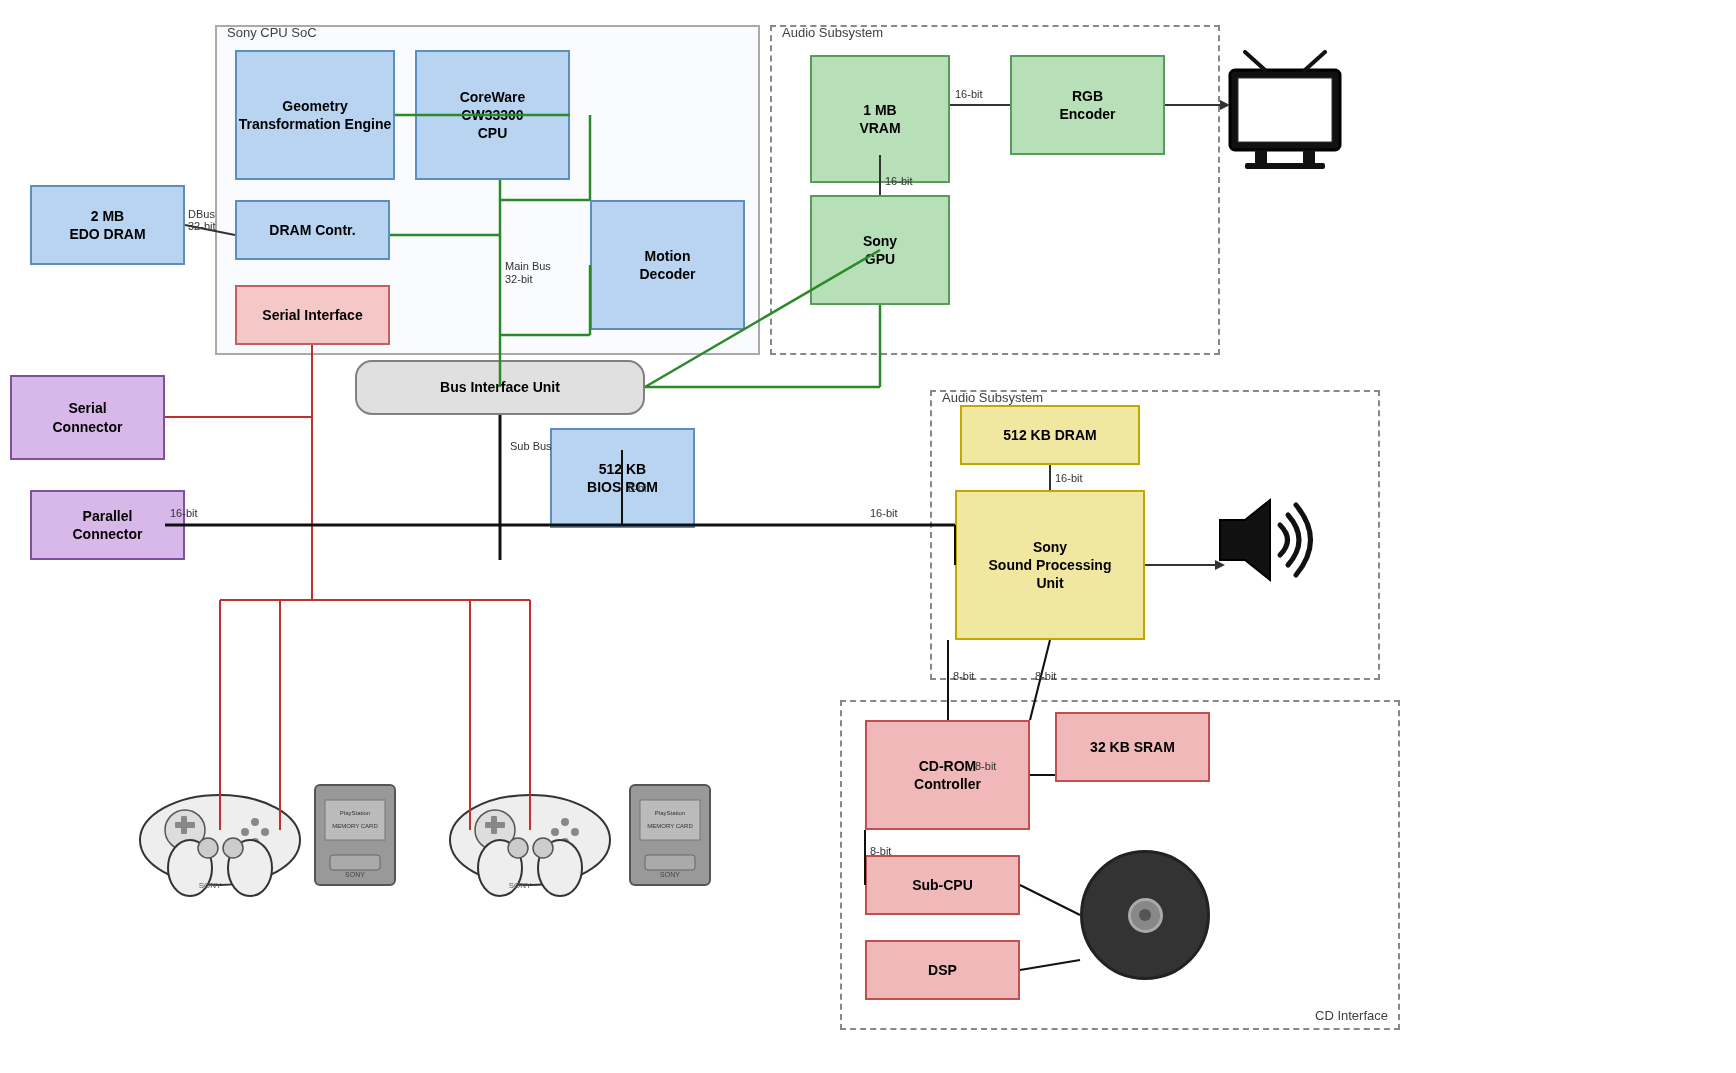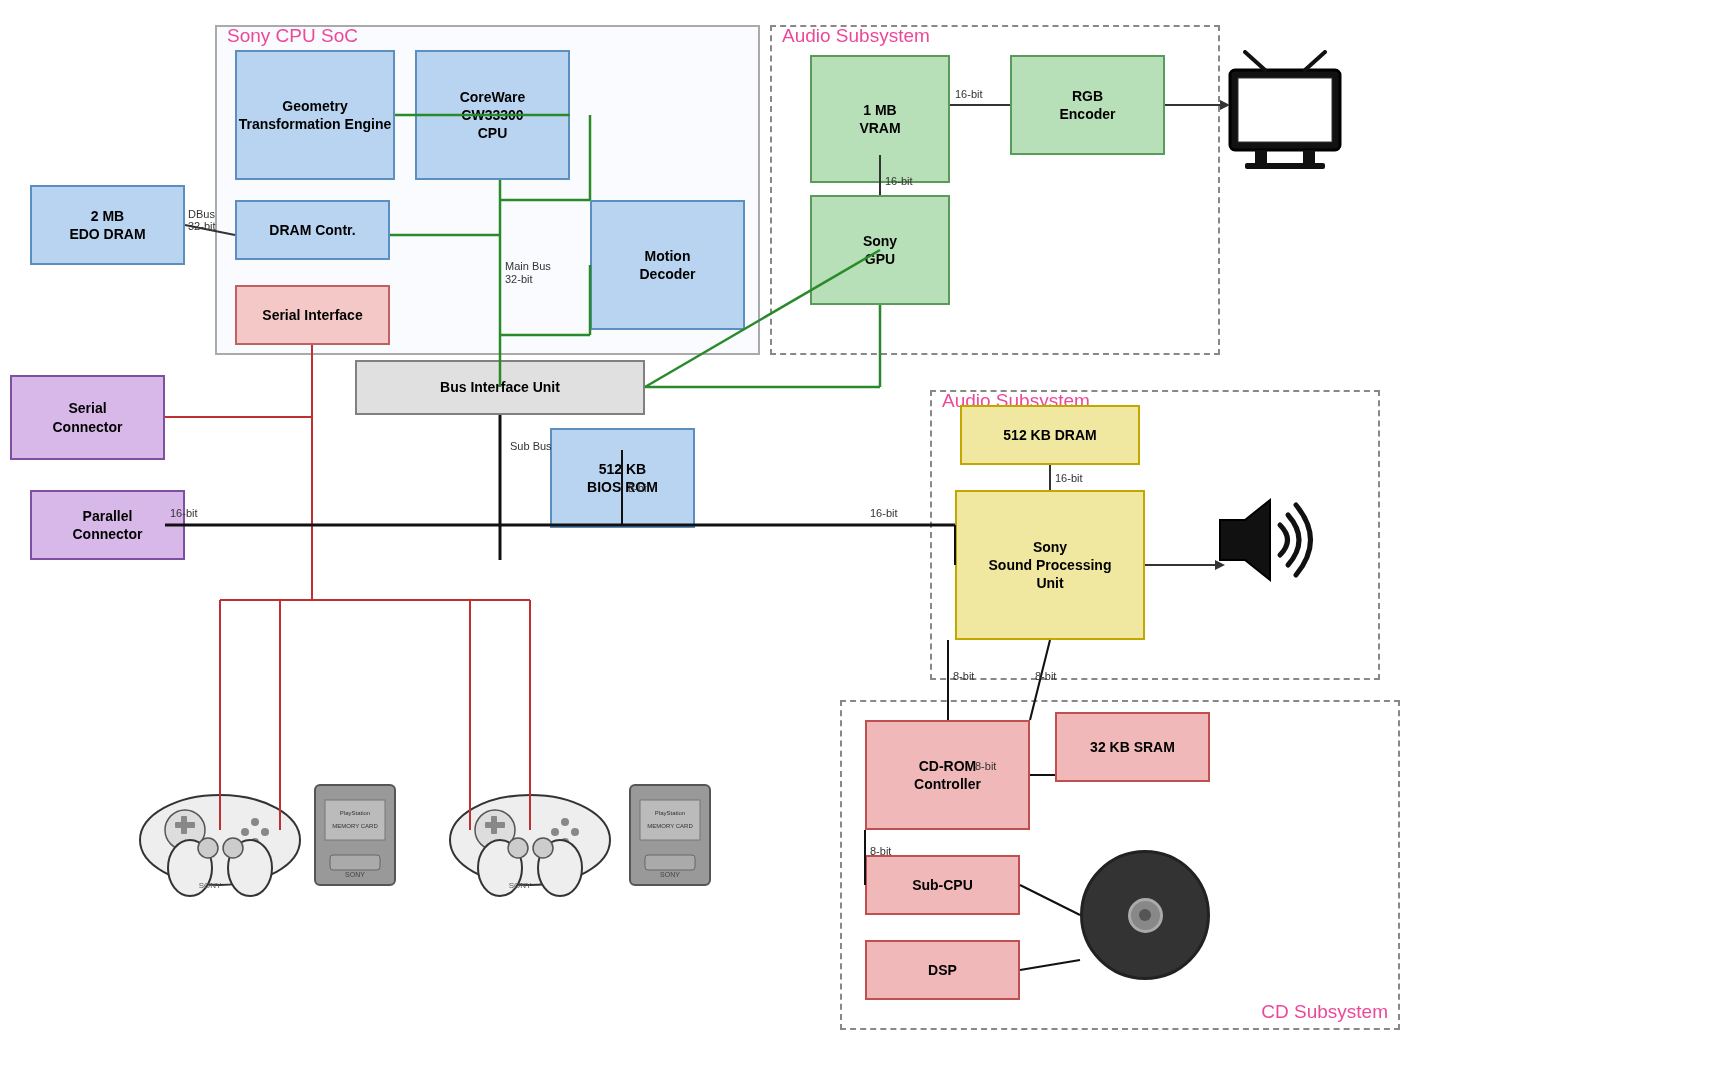--- a/index.html
+++ b/index.html
@@ -45,31 +45,32 @@
       background: #f0b8b8;
       border-color: #c05050;
     }
     .box-purple {
       background: #d8b8e8;
       border-color: #8050a0;
     }
     .box-gray {
       background: #e0e0e0;
       border-color: #808080;
+      border-radius: 17px;
     }
     
     .container {
       position: absolute;
       border: 2px dashed #888;
       background: transparent;
     }
     .container-label {
       position: absolute;
-      font-size: 19px;
-      color: #ec4899;
+      font-size: 13px;
+      color: #404040;
       font-weight: normal;
     }
     
     .solid-container {
       position: absolute;
       border: 2px solid #aaa;
       background: rgba(220,230,245,0.15);
     }
     
     svg.lines {
@@ -91,21 +92,21 @@
 
   <div class="container" style="left:770px; top:25px; width:450px; height:330px;">
     <span class="container-label" style="top:-2px; left:10px;">Audio Subsystem</span>
   </div>
 
   <div class="container" style="left:930px; top:390px; width:450px; height:290px;">
     <span class="container-label" style="top:-2px; left:10px;">Audio Subsystem</span>
   </div>
 
   <div class="container" style="left:840px; top:700px; width:560px; height:330px;">
-    <span class="container-label" style="bottom:5px; right:10px;">CD Subsystem</span>
+    <span class="container-label" style="bottom:5px; right:10px;">CD Interface</span>
   </div>
 
   <div class="box box-blue" style="left:235px; top:50px; width:160px; height:130px;">
     <span>Geometry
 Transformation
 Engine</span>
   </div>
 
   <div class="box box-blue" style="left:415px; top:50px; width:155px; height:130px;">
     <span>CoreWare<br>CW33300<br>CPU</span>

